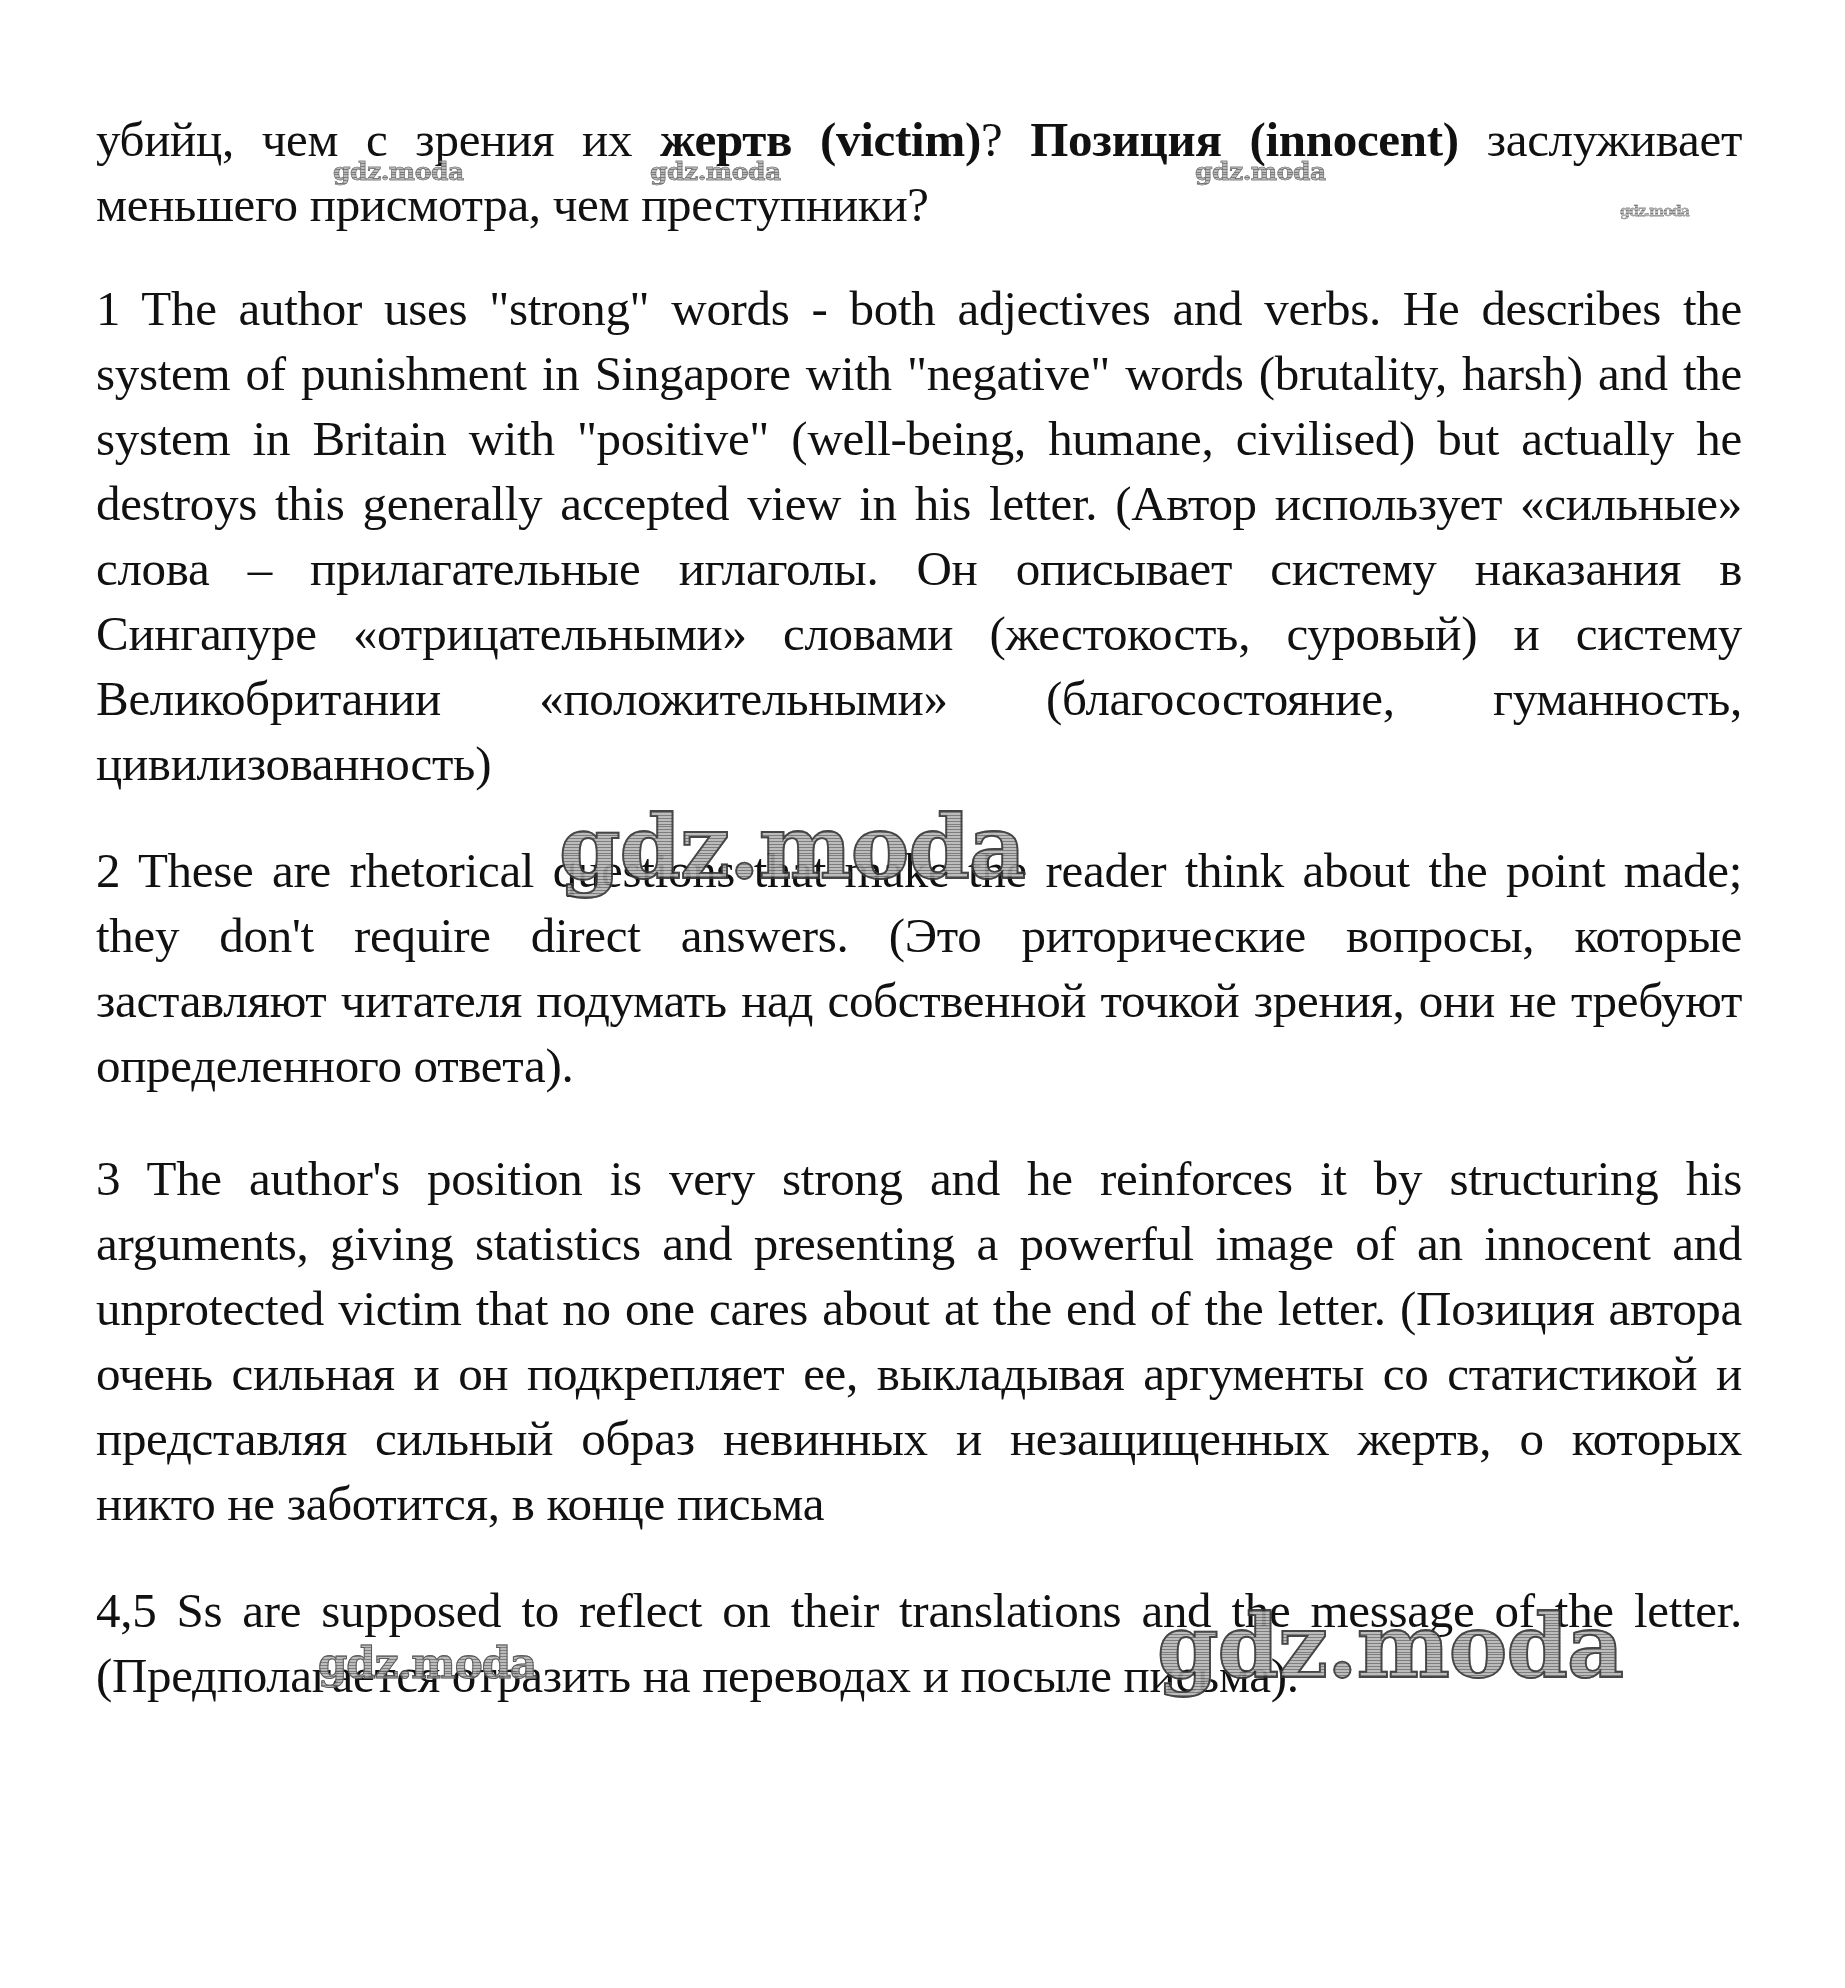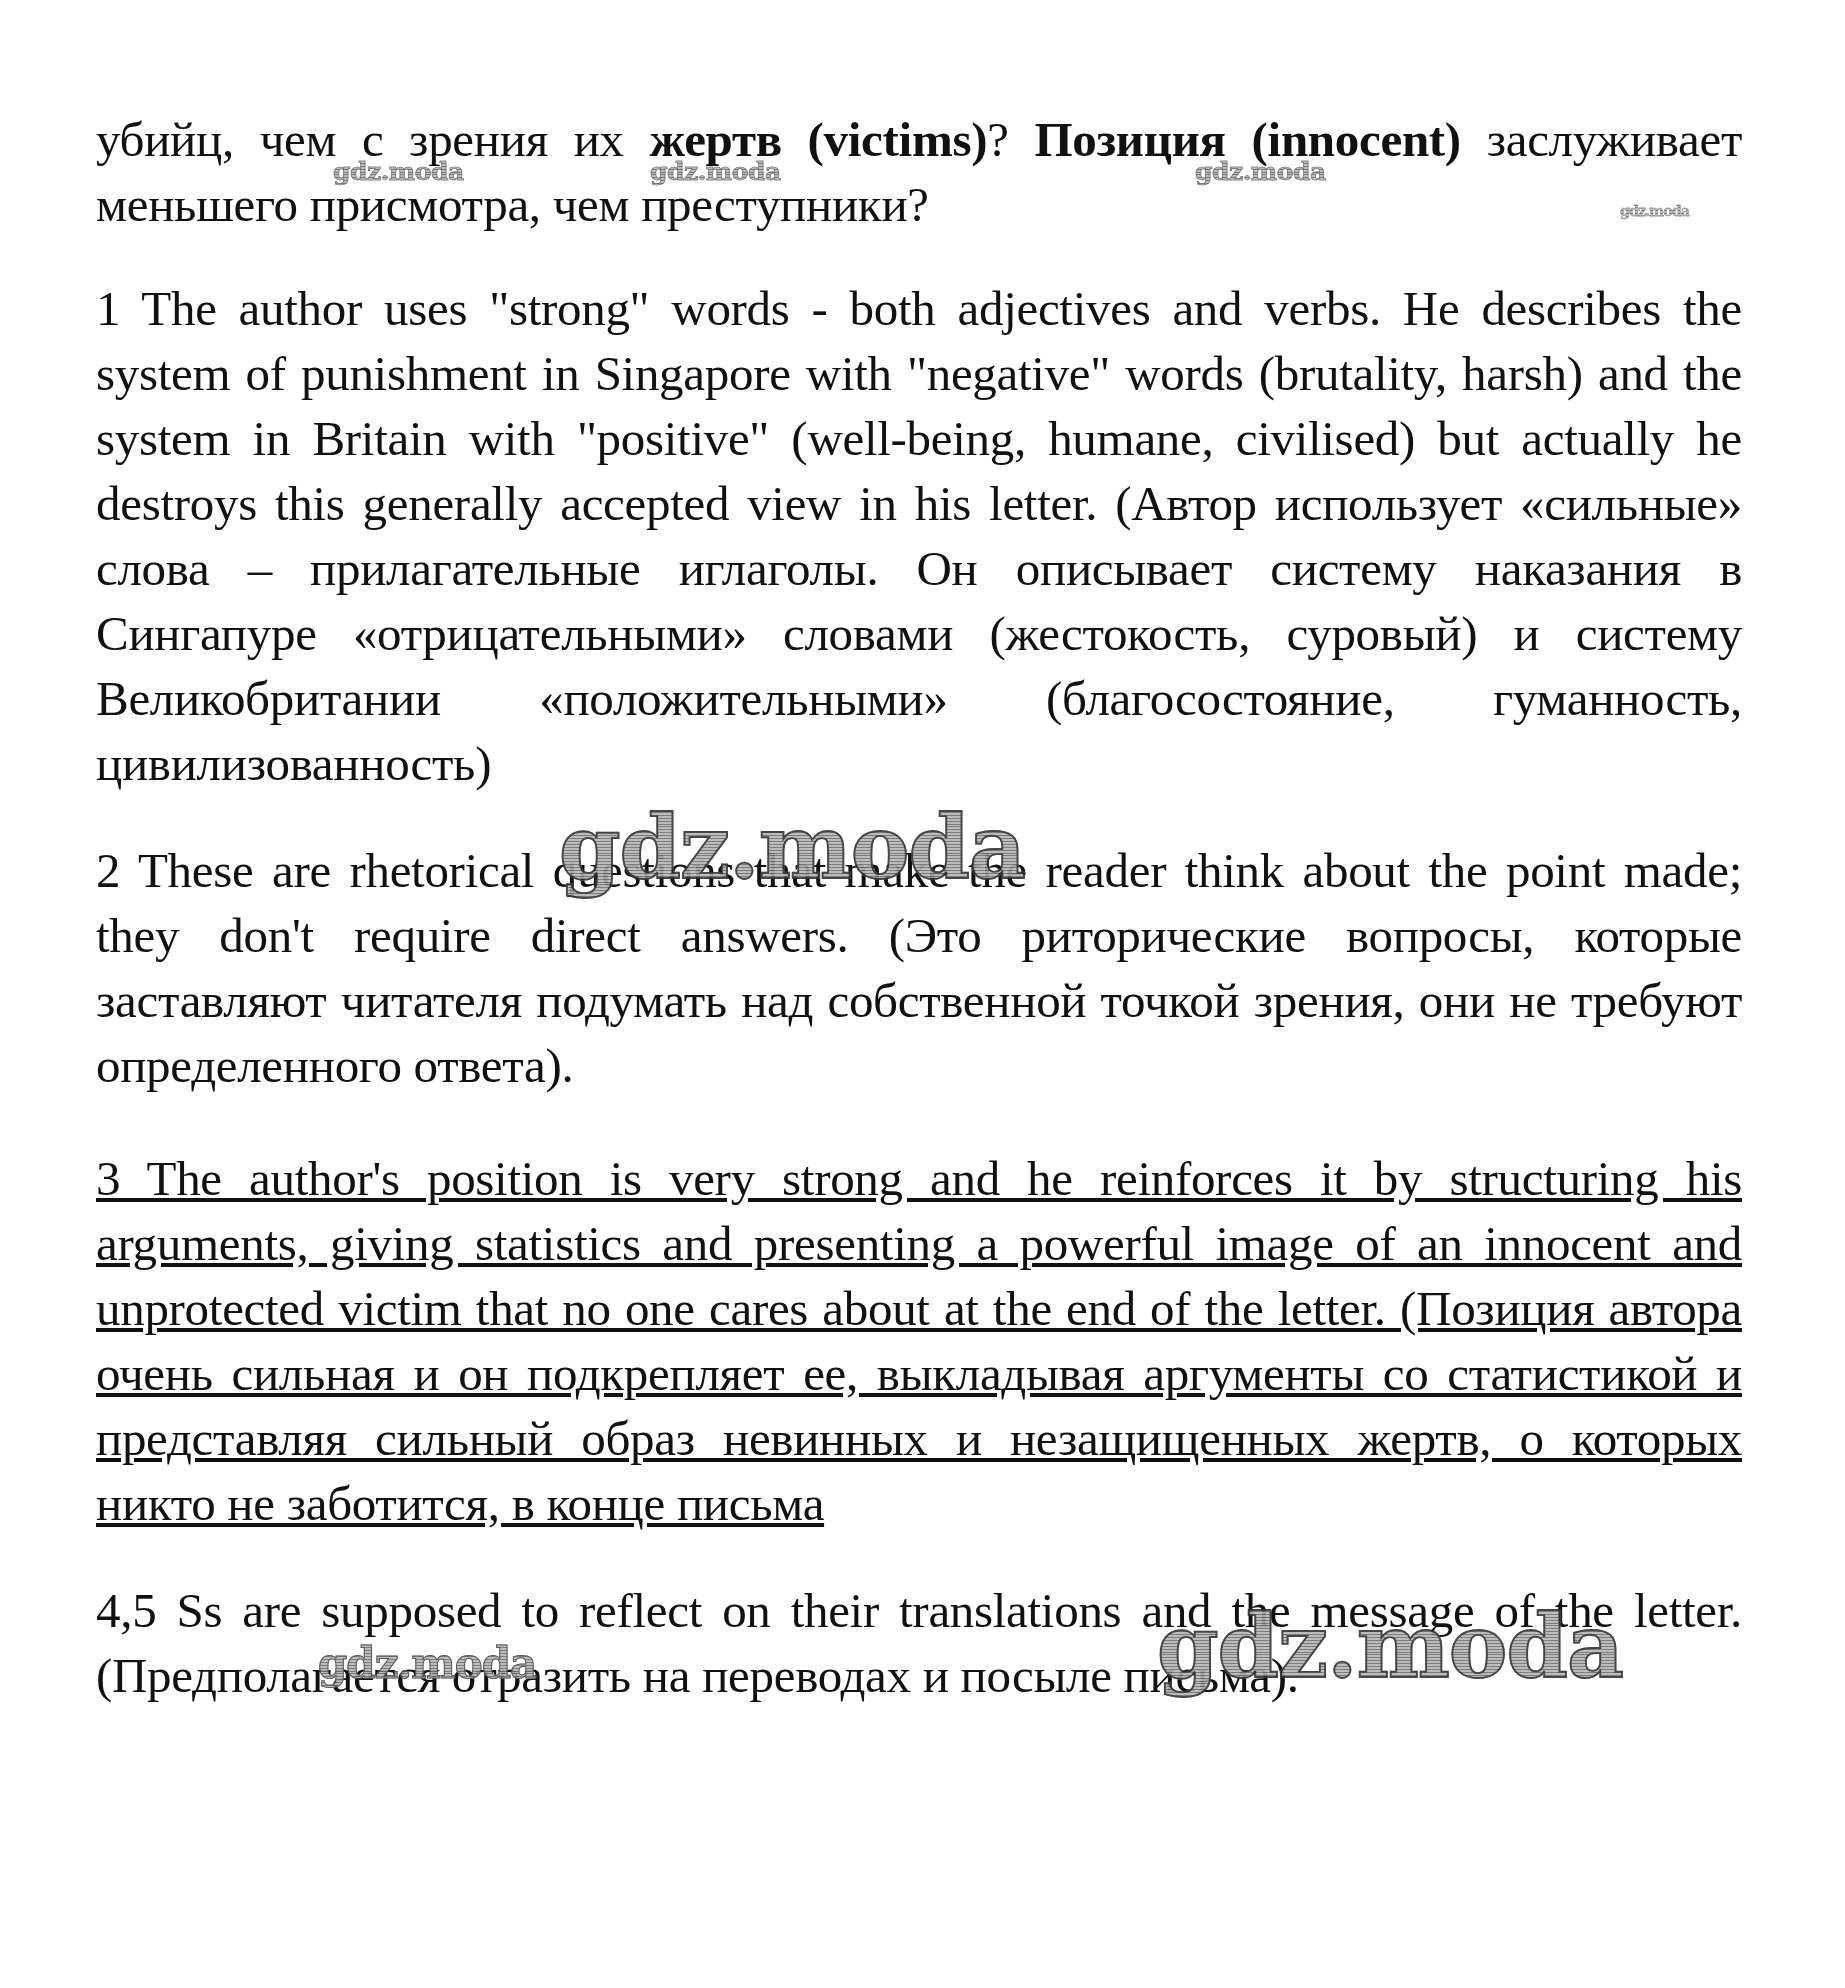--- a/index.html
+++ b/index.html
@@ -27,21 +27,21 @@
     text-align: justify;
     text-align-last: left;
     margin: 0;
     letter-spacing: -0.3px;
     word-spacing: 0px;
   }
   .para .b { font-weight: bold; }
   .p-intro { margin-bottom: 39px; }
   .p1 { margin-bottom: 42px; }
   .p2 { margin-bottom: 48px; }
-  .p3 { margin-bottom: 42px; text-decoration: underline; }
+  .p3 { margin-bottom: 42px; }
   .p45 { }
 
   .wm {
     position: absolute;
     font-family: "DejaVu Serif", "Liberation Serif", serif;
     font-weight: bold;
     color: #9a9a9a;
     -webkit-text-stroke: 1.4px #3a3a3a;
     letter-spacing: -1px;
     white-space: nowrap;
@@ -67,21 +67,21 @@
   }
   .wm-large {
     font-size: 88px;
     -webkit-text-stroke: 1.9px #333333;
   }
 </style>
 </head>
 <body>
 
 <div class="page">
-  <p class="para p-intro"><span>убийц, чем с зрения их </span><span class="b">жертв (victims)</span><span>? </span><span class="b">Позиция (innocent)</span><span> заслуживает меньшего присмотра, чем преступники?</span></p>
+  <p class="para p-intro"><span>убийц, чем с зрения их </span><span class="b">жертв (victim)</span><span>? </span><span class="b">Позиция (innocent)</span><span> заслуживает меньшего присмотра, чем преступники?</span></p>
 
   <p class="para p1">1 The author uses "strong" words - both adjectives and verbs. He describes the system of punishment in Singapore with "negative" words (brutality, harsh) and the system in Britain with "positive" (well-being, humane, civilised) but actually he destroys this generally accepted view in his letter. (Автор использует «сильные» слова – прилагательные иглаголы. Он описывает систему наказания в Сингапуре «отрицательными» словами (жестокость, суровый) и систему Великобритании «положительными» (благосостояние, гуманность, цивилизованность)</p>
 
   <p class="para p2">2 These are rhetorical questions that make the reader think about the point made; they don't require direct answers. (Это риторические вопросы, которые заставляют читателя подумать над собственной точкой зрения, они не требуют определенного ответа).</p>
 
   <p class="para p3">3 The author's position is very strong and he reinforces it by structuring his arguments, giving statistics and presenting a powerful image of an innocent and unprotected victim that no one cares about at the end of the letter. (Позиция автора очень сильная и он подкрепляет ее, выкладывая аргументы со статистикой и представляя сильный образ невинных и незащищенных жертв, о которых никто не заботится, в конце письма</p>
 
   <p class="para p45">4,5 Ss are supposed to reflect on their translations and the message of the letter. (Предполагается отразить на переводах и посыле письма).</p>
 </div>
 

